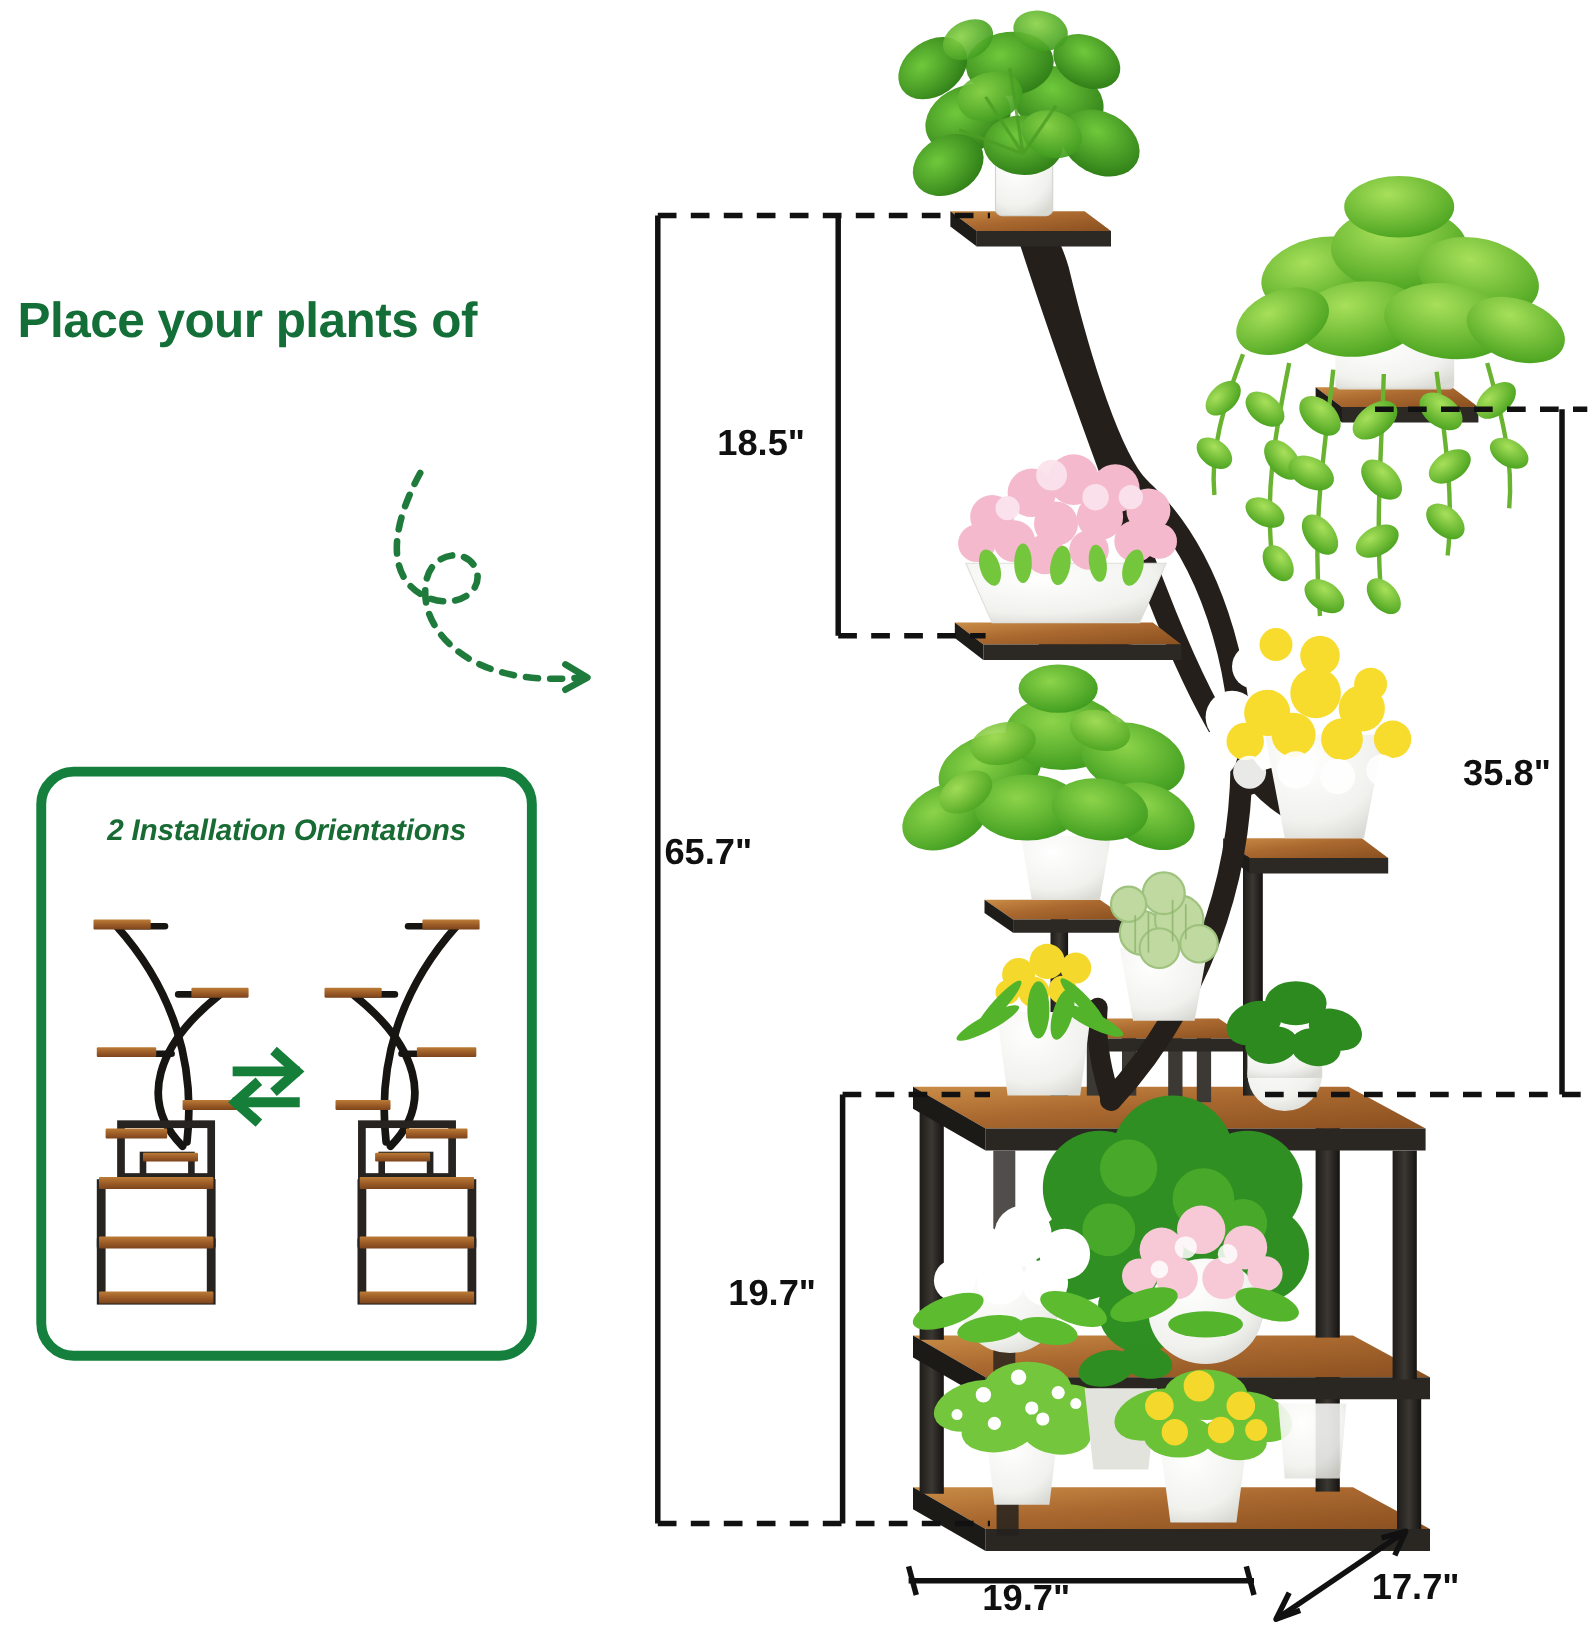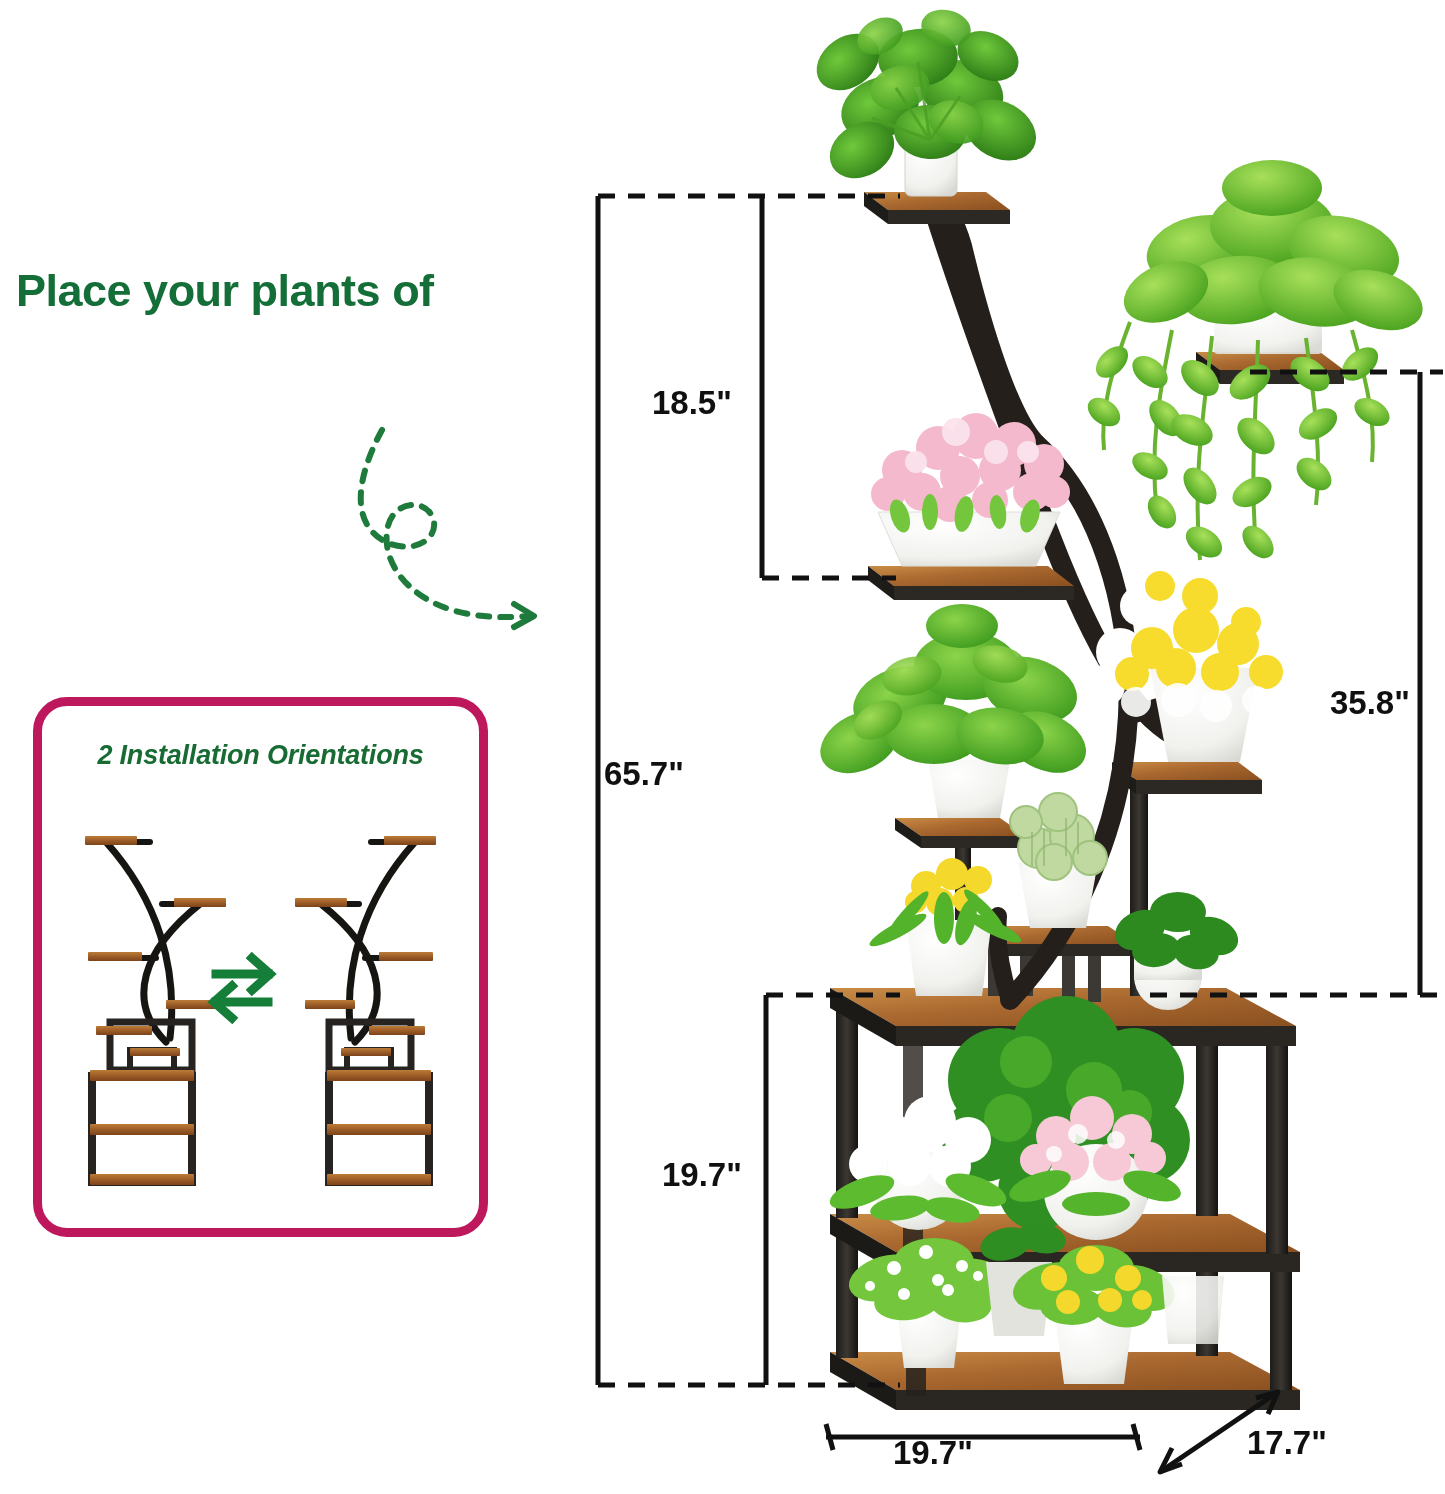--- a/index.html
+++ b/index.html
@@ -18,21 +18,21 @@
     color: #146E37; letter-spacing: -0.5px;
   }
   .headline .line { display: block; }
 
   .squiggle { position: absolute; left: 320px; top: 420px; width: 240px; height: 220px; }
 
   
   .orient-box {
     position: absolute; left: 33px; top: 697px;
     width: 455px; height: 540px;
-    border: 9px solid #be185d; border-radius: 34px;
+    border: 9px solid #15803d; border-radius: 34px;
     background: #ffffff;
   }
   .orient-title {
     position: absolute; left: 0; right: 0; top: 34px;
     text-align: center;
     font-size: 27px; font-weight: 700; font-style: italic;
     color: #176B33; letter-spacing: -0.2px;
   }
   .orient-art { position: absolute; left: 8px; top: 74px; width: 421px; height: 440px; }
 

